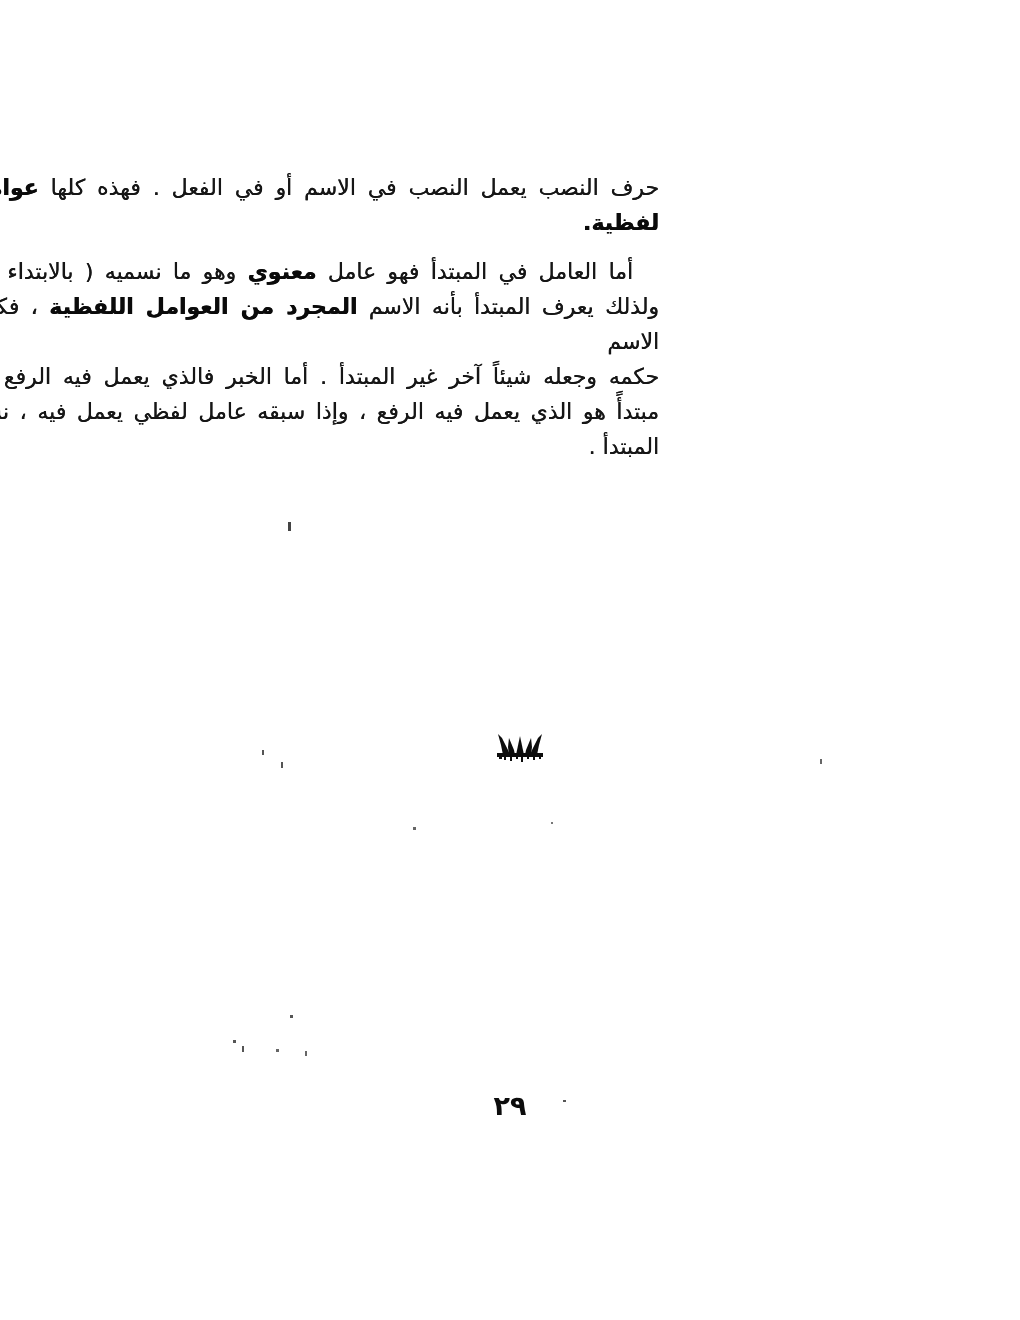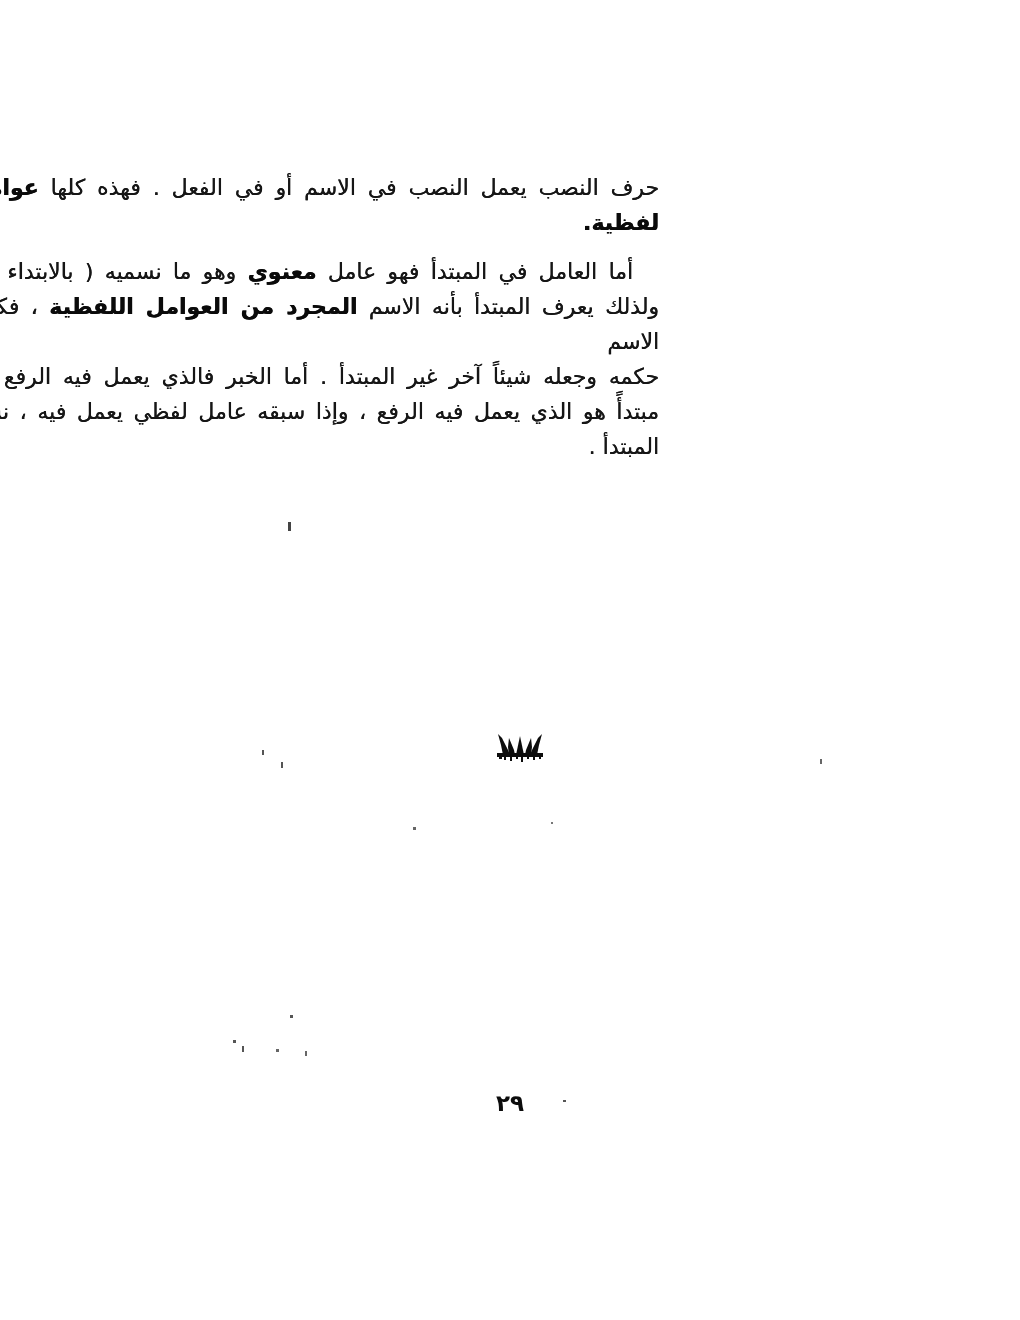--- a/index.html
+++ b/index.html
@@ -51,21 +51,21 @@
     left: 496px;
     width: 48px;
     height: 31px;
   }
   .pagenumber {
     position: absolute;
     top: 1090px;
     left: 0;
     width: 1020px;
     text-align: center;
-    font-size: 23px;
+    font-size: 27px;
     font-weight: bold;
     color: #0c0c0c;
     direction: rtl;
   }
   .speck {
     position: absolute;
     background: #444;
   }
 </style>
 </head>

